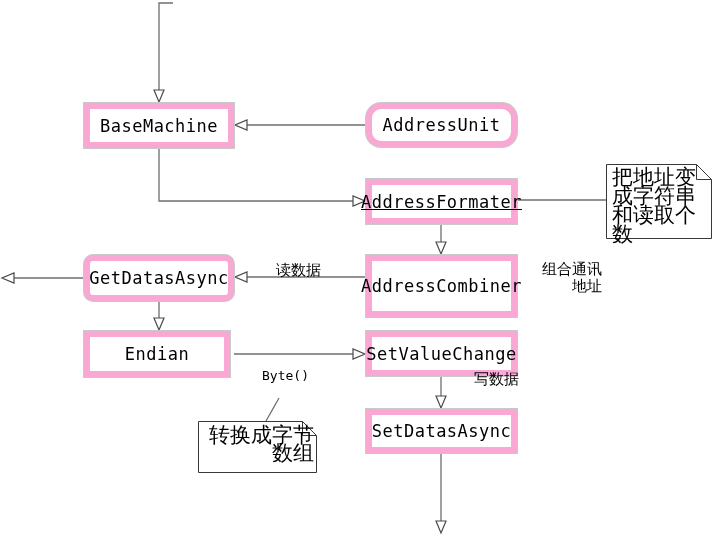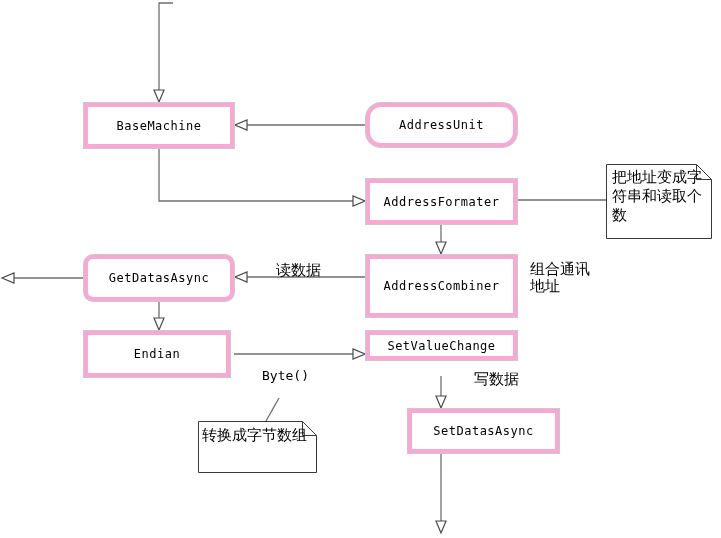--- a/index.html
+++ b/index.html
@@ -2,33 +2,33 @@
 <html><head>
 <meta charset="utf-8">
 <style>
   html,body{margin:0;padding:0;background:#fff;}
   .canvas{
     position:relative;width:721px;height:538px;background:#ffffff;overflow:hidden;
     font-family:"DejaVu Sans Mono","Liberation Mono",monospace;color:#000;
   }
   .svg-layer{position:absolute;left:0;top:0;z-index:1;}
   .node{
-    position:absolute;z-index:2;background:#ffffff;border:4px solid #f9a8d4;
+    position:absolute;z-index:2;background:#ffffff;border:6px solid #f9a8d4;
     box-shadow:0 0 0 1px #c9c9c9;display:flex;align-items:center;justify-content:center;
-    font-size:12px;letter-spacing:0.5px;box-sizing:border-box;
+    font-size:17px;letter-spacing:0.5px;box-sizing:border-box;
   }
   .note-text{
-    position:absolute;z-index:2;font-size:15px;line-height:19px;
+    position:absolute;z-index:2;font-size:21px;line-height:19px;
     font-family:"DejaVu Sans Mono","Liberation Mono",monospace;
   }
   .edge-label{
     position:absolute;z-index:2;font-size:15px;line-height:17px;white-space:pre-line;
   }
   .edge-label.mono{font-size:13px;text-align:center;}
-  .center{text-align:left;}
+  .center{text-align:right;}
 </style>
 </head>
 <body>
 
 <div class="canvas">
 
   <svg class="svg-layer" width="721" height="538" viewBox="0 0 721 538">
     <g stroke="#6e6e6e" stroke-width="1.3" fill="none">
 
       <polyline points="173,3 159,3 159,90"></polyline>
@@ -74,31 +74,31 @@
       <path fill="none" d="M696.5,164.5 V179.5 H711.5"></path>
       <path d="M198.5,421.5 H302.5 L316.5,435.5 V472.5 H198.5 Z"></path>
       <path fill="none" d="M302.5,421.5 V435.5 H316.5"></path>
     </g>
   </svg>
 
   <div class="node" style="left:84px;top:103px;width:150px;height:45px;">BaseMachine</div>
 
   <div class="node" style="left:366px;top:103px;width:151px;height:44px;border-radius:15px;">AddressUnit</div>
 
-  <div class="node" style="left:366px;top:179px;width:151px;height:45px;">AddressFormater</div>
+  <div class="node" style="left:366px;top:179px;width:151px;height:45px;text-decoration:underline;">AddressFormater</div>
 
   <div class="node" style="left:84px;top:255px;width:150px;height:46px;border-radius:9px;">GetDatasAsync</div>
 
   <div class="node" style="left:366px;top:255px;width:151px;height:62px;">AddressCombiner</div>
 
   <div class="node" style="left:84px;top:331px;width:146px;height:46px;">Endian</div>
 
-  <div class="node" style="left:366px;top:331px;width:151px;height:29px;">SetValueChange</div>
+  <div class="node" style="left:366px;top:331px;width:151px;height:45px;">SetValueChange</div>
 
-  <div class="node" style="left:366px;top:409px;width:151px;height:44px;margin-left:42px;">SetDatasAsync</div>
+  <div class="node" style="left:366px;top:409px;width:151px;height:44px;">SetDatasAsync</div>
 
   <div class="note-text" style="left:612px;top:168px;width:96px;">把地址变成字符串和读取个数</div>
 
   <div class="note-text center" style="left:202px;top:426px;width:112px;line-height:18px;">转换成字节数组</div>
 
   <div class="edge-label" style="left:276px;top:262px;">读数据</div>
 
   <div class="edge-label center" style="left:530px;top:261px;width:72px;">组合通讯
 地址</div>
 

